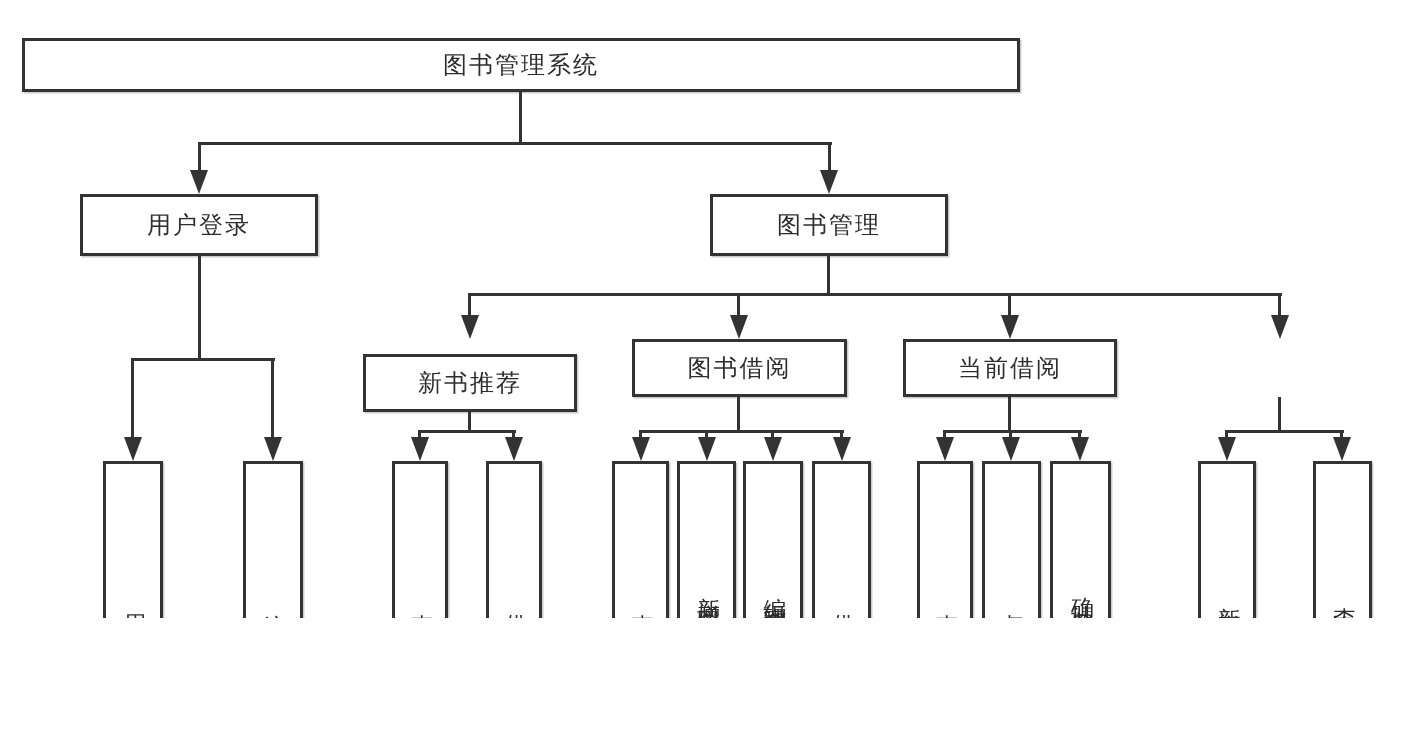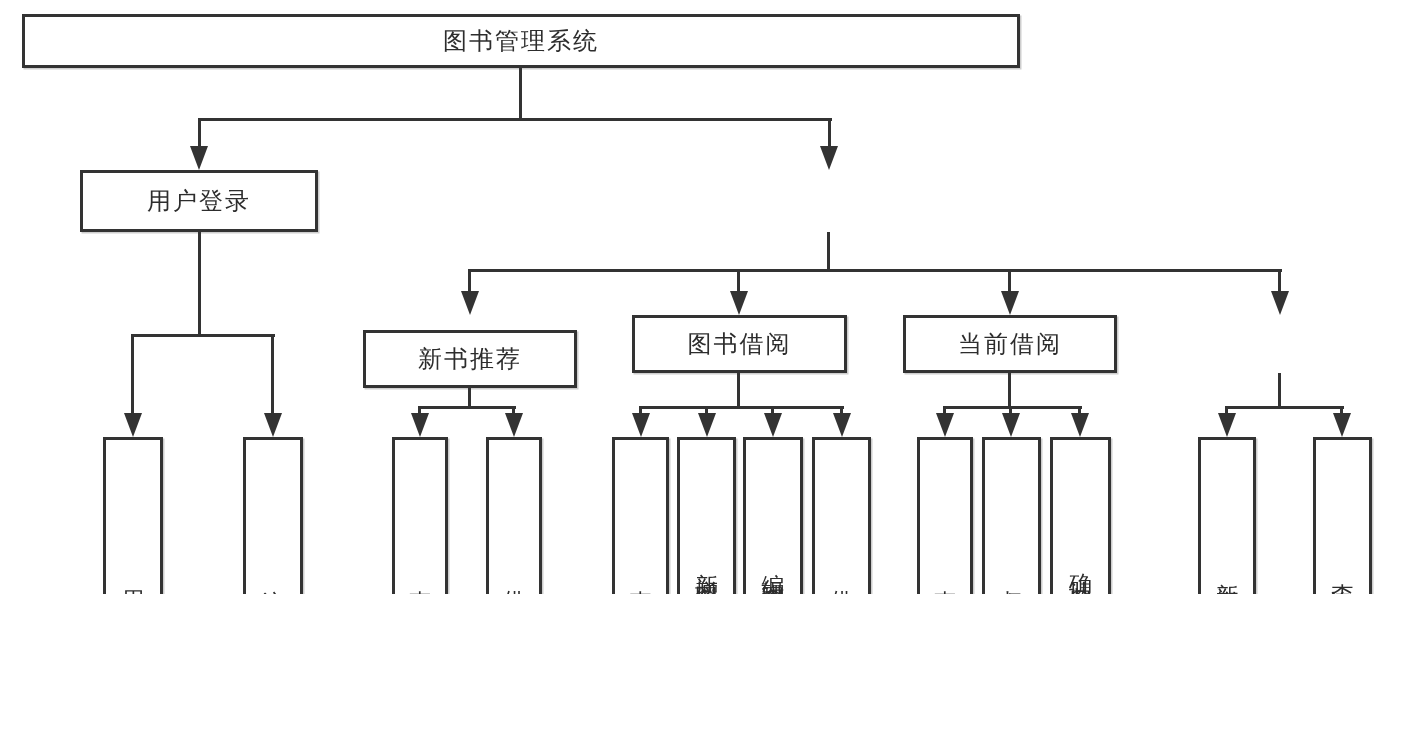--- a/index.html
+++ b/index.html
@@ -1,22 +1,23 @@
 <!DOCTYPE html>
 <html><head>
 <meta charset="utf-8">
 <style>
   html, body { margin: 0; padding: 0; background: #ffffff; }
   .canvas {
     position: relative;
     width: 1405px;
     height: 594px;
     background: #ffffff;
-    font-family: Liberation Sans, sans-serif;
+    font-family: Liberation Mono, monospace;
     overflow: hidden;
+    margin-top: 24px;
   }
   .box {
     position: absolute;
     box-sizing: border-box;
     border: 3px solid #333333;
     background: #ffffff;
     display: flex;
     align-items: center;
     justify-content: center;
     font-size: 24px;
@@ -82,20 +83,23 @@
   <div class="line" style="left:519px; top:68px; width:3px; height:52px;"></div>
   <div class="line" style="left:198px; top:118px; width:634px; height:3px;"></div>
   <div class="line" style="left:198px; top:118px; width:3px; height:30px;"></div>
   <div class="line" style="left:828px; top:118px; width:3px; height:30px;"></div>
   <div class="arrow" style="left:190px; top:146px;"></div>
   <div class="arrow" style="left:820px; top:146px;"></div>
 
   <div class="box" style="left:80px; top:170px; width:238px; height:62px;">
     <span>用户登录</span>
   </div>
+  <div class="box" style="left:710px; top:170px; width:238px; height:62px;">
+    <span>图书管理</span>
+  </div>
 
   <div class="line" style="left:198px; top:232px; width:3px; height:104px;"></div>
   <div class="line" style="left:131px; top:334px; width:144px; height:3px;"></div>
   <div class="line" style="left:131px; top:334px; width:3px; height:82px;"></div>
   <div class="line" style="left:271px; top:334px; width:3px; height:82px;"></div>
   <div class="arrow" style="left:124px; top:413px;"></div>
   <div class="arrow" style="left:264px; top:413px;"></div>
 
   <div class="line" style="left:827px; top:232px; width:3px; height:40px;"></div>
   <div class="line" style="left:468px; top:269px; width:814px; height:3px;"></div>

